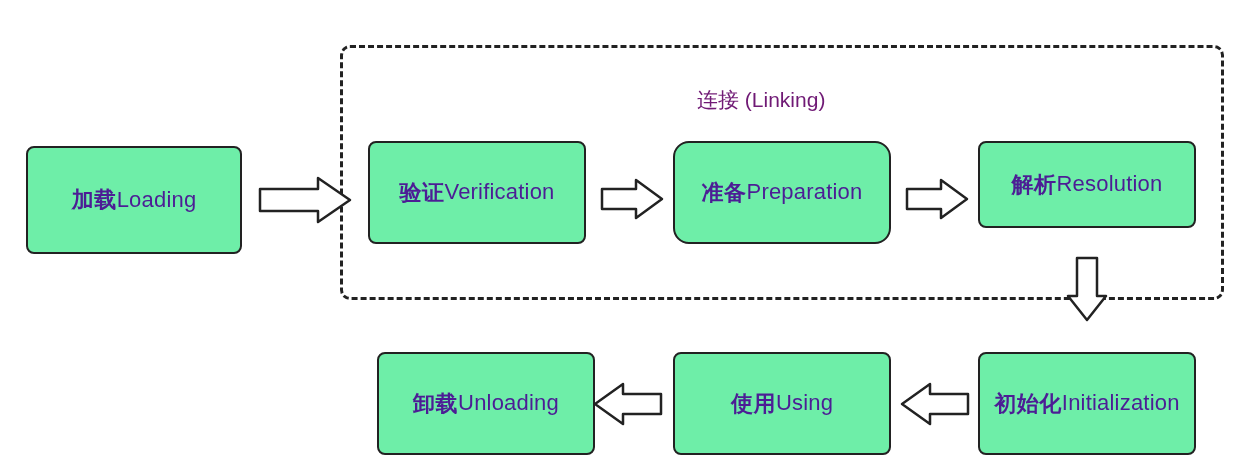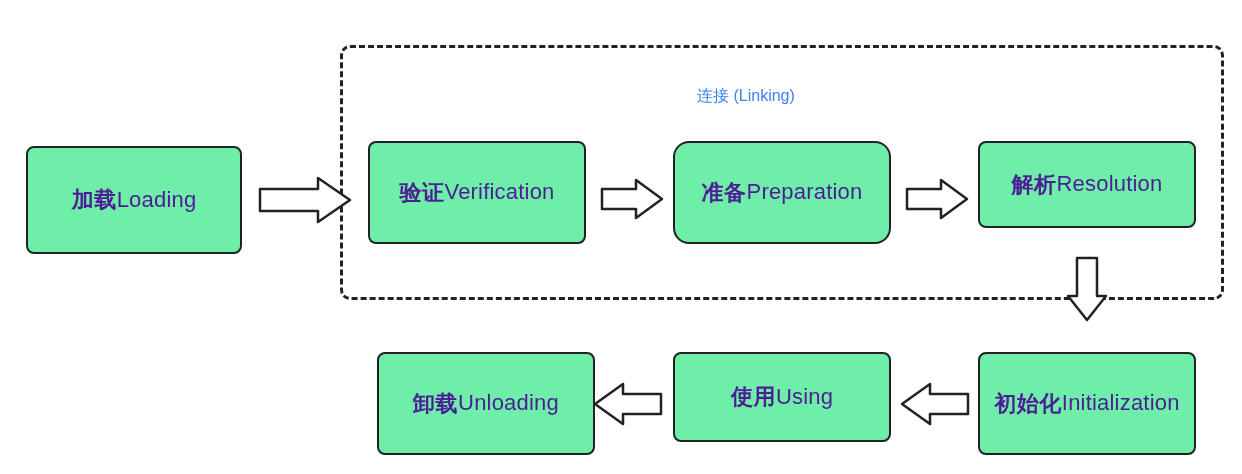--- a/index.html
+++ b/index.html
@@ -43,22 +43,22 @@
   }
   .linking-box {
     position: absolute;
     border: 3px dashed #222222;
     border-radius: 10px;
     box-sizing: border-box;
     background: transparent;
   }
   .linking-label {
     position: absolute;
-    font-size: 16px;
-    color: #3b82f6;
+    font-size: 21px;
+    color: #701a75;
     font-weight: normal;
     white-space: nowrap;
   }
   .arrow {
     position: absolute;
   }
   .arrow svg {
     display: block;
     overflow: visible;
   }
@@ -89,21 +89,21 @@
   <div class="node" style="left:978px; top:141px; width:218px; height:87px;">
     <span class="cn">解析</span>
     <span class="en">Resolution</span>
   </div>
 
   <div class="node" style="left:978px; top:352px; width:218px; height:103px;">
     <span class="cn">初始化</span>
     <span class="en">Initialization</span>
   </div>
 
-  <div class="node" style="left:673px; top:352px; width:218px; height:90px;">
+  <div class="node" style="left:673px; top:352px; width:218px; height:103px;">
     <span class="cn">使用</span>
     <span class="en">Using</span>
   </div>
 
   <div class="node" style="left:365px; top:352px; width:218px; height:103px;margin-left:12px;">
     <span class="cn">卸载</span>
     <span class="en">Unloading</span>
   </div>
 
   <div class="arrow" style="left:258px; top:176px; width:94px; height:48px;">

